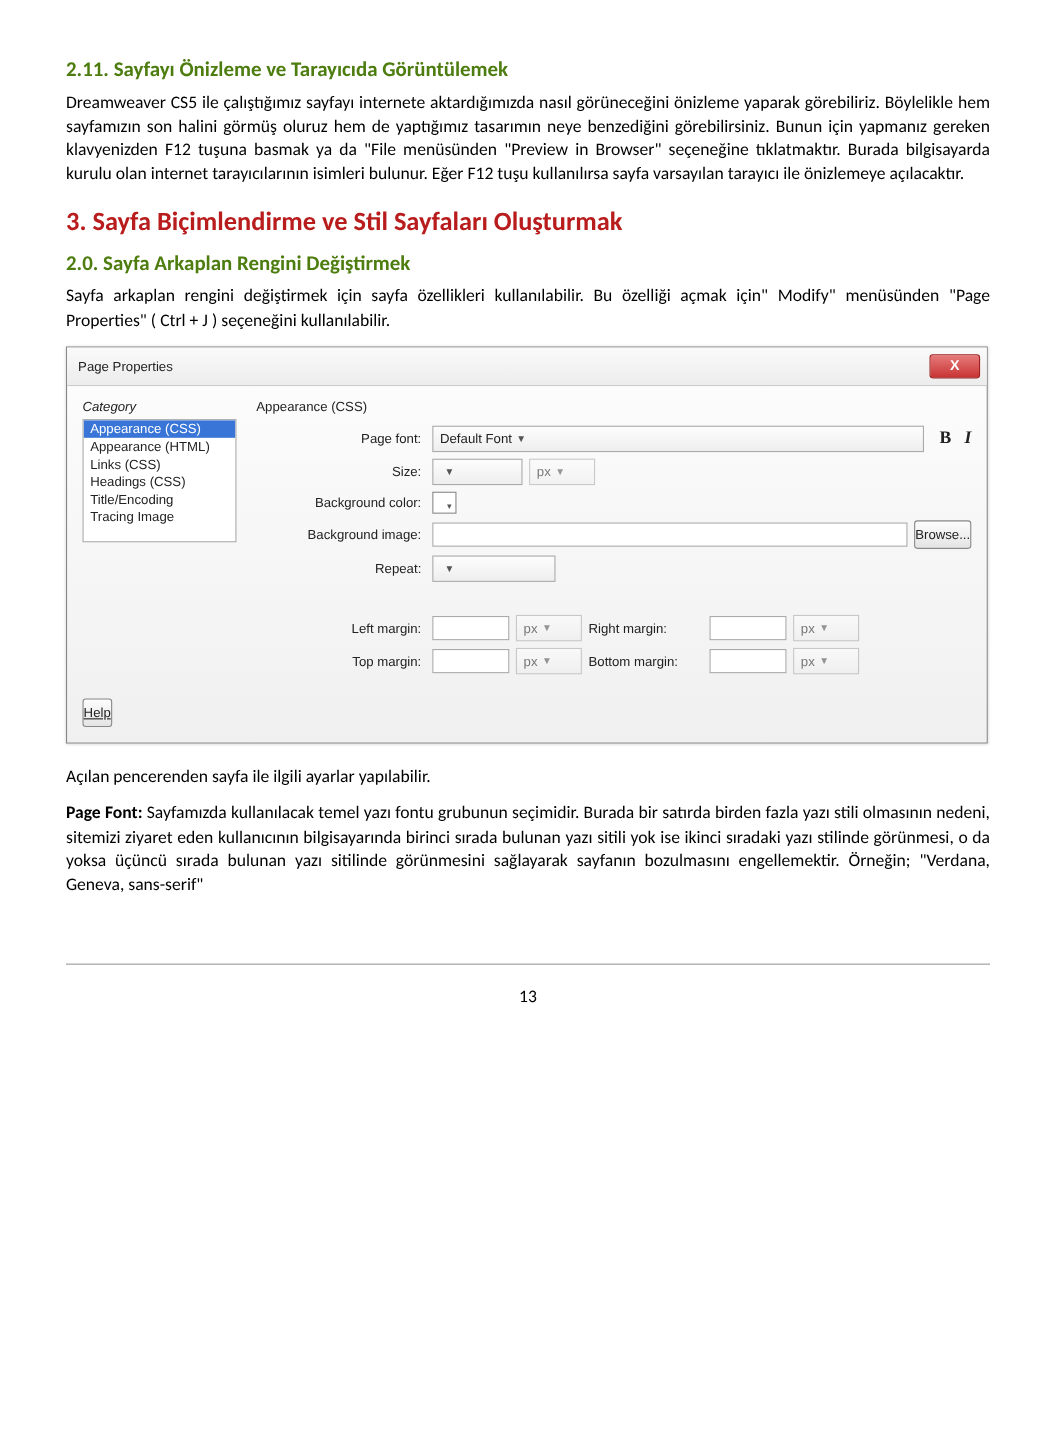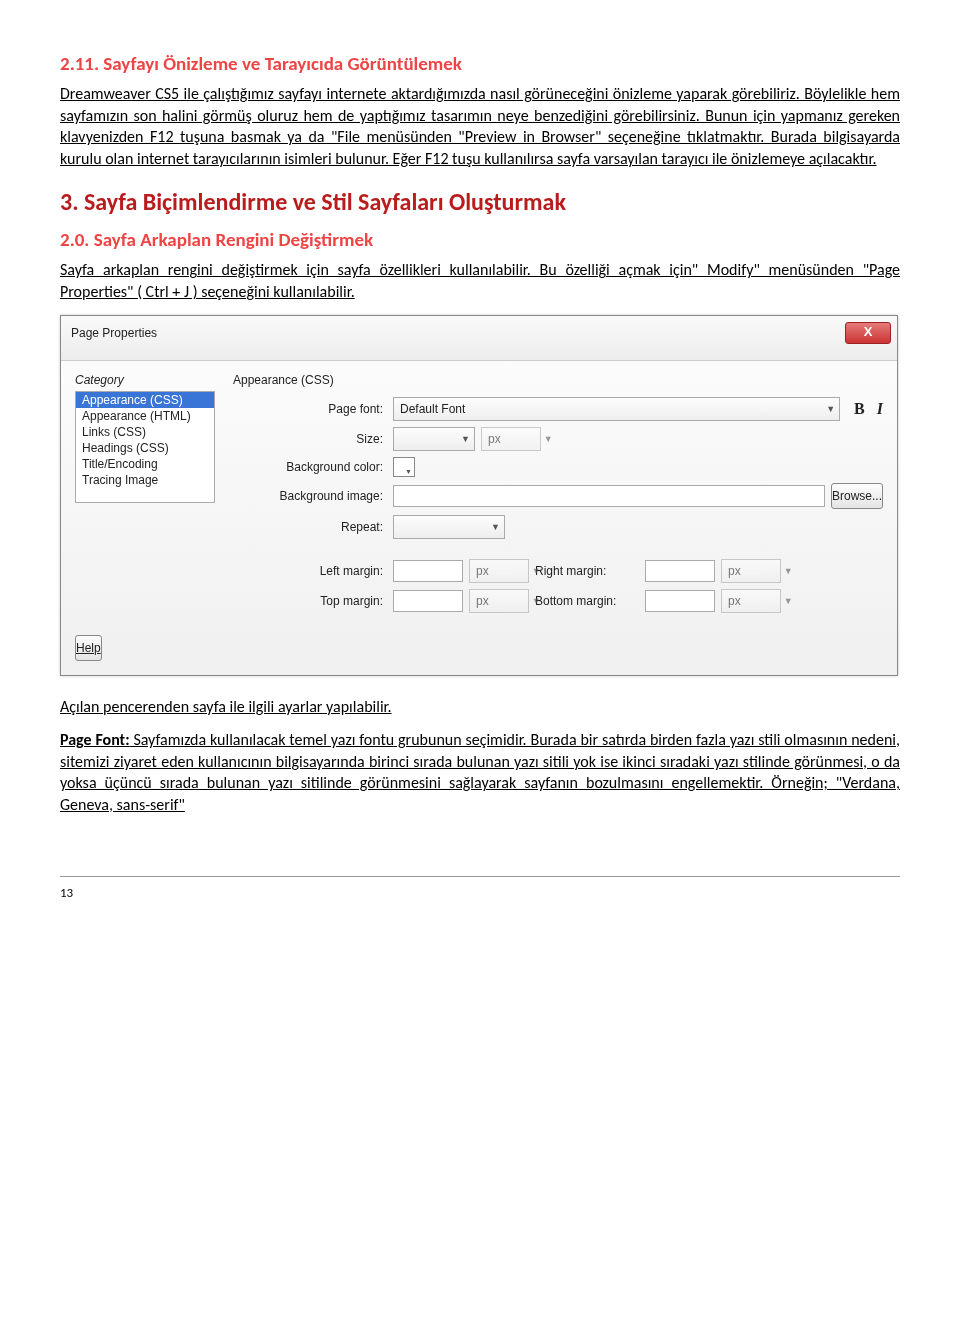--- a/index.html
+++ b/index.html
@@ -5,52 +5,51 @@
   body {
     margin: 0;
     padding: 40px 60px;
     font-family: Calibri, Arial, sans-serif;
     font-size: 16px;
     color: #000;
     background: #fff;
     width: 840px;
   }
   .h3-blue {
-    color: #ef4444;
+    color: #4d7c0f;
     font-size: 19px;
     font-weight: bold;
     margin: 12px 0 8px 0;
   }
   .h2-blue {
     color: #b91c1c;
     font-size: 24px;
     font-weight: bold;
     margin: 18px 0 10px 0;
   }
   p {
     margin: 6px 0 12px 0;
     line-height: 1.35;
     text-align: justify;
-    text-decoration: underline;
   }
   .dialog {
     width: 836px;
     border: 1px solid #888;
     background: linear-gradient(#fdfdfd,#f0f0f0);
     box-shadow: 0 0 3px rgba(0,0,0,0.2);
     margin: 8px 0 20px 0;
     font-family: Tahoma, Arial, sans-serif;
     font-size: 12px;
     color: #222;
   }
   .titlebar {
     display: flex;
     align-items: center;
     justify-content: space-between;
-    padding: 6px 6px 16px 10px;
+    padding: 6px 6px 6px 10px;
     background: linear-gradient(#fafafa,#ececec);
     border-bottom: 1px solid #ccc;
   }
   .titlebar-text { font-size: 12px; }
   .close-btn {
     width: 44px;
     height: 20px;
     background: linear-gradient(#e67a7a,#c93434);
     border: 1px solid #a02020;
     border-radius: 3px;
@@ -112,23 +111,22 @@
     padding: 0 4px;
     border: 1px solid #aaa;
     background: #fff;
   }
   .dd {
     height: 22px;
     border: 1px solid #aaa;
     background: linear-gradient(#fdfdfd,#eee);
     display: inline-flex;
     align-items: center;
-    justify-content: space-between;
+    justify-content: flex-start;
     padding: 0 4px 0 6px;
-    gap: 39px;
   }
   .dd .arrow { font-size: 9px; color:#555; margin-left:4px;}
   .swatch {
     width: 20px;
     height: 18px;
     border: 1px solid #888;
     background: #fff;
     position: relative;
     display:inline-block;
   }
@@ -151,24 +149,24 @@
   .btn.highlight {
     border: 1px solid #3a7bd5;
     box-shadow: 0 0 2px #3a7bd5;
   }
   .dialog-footer {
     display: flex;
     padding: 10px 14px 14px 14px;
   }
   .footer-right { display:flex; gap:10px; }
   .hr { border: none; border-top: 1px solid #999; margin-top: 60px;}
-  .pn { font-size: 13px; margin-top: 8px;}
+  .pn { text-align: center; font-size: 16px; margin-top: 20px;}
   .bi { font-family: 'Times New Roman', serif; font-weight:bold; font-size:16px; margin-left:8px;}
   .italic { font-family: 'Times New Roman', serif; font-style:italic; font-weight:bold; font-size:16px; margin-left:6px;}
-  .margins-block { margin-top: 20px; }
+  .margins-block { margin-top: 30px; }
   .u { text-decoration: underline; }
 </style>
 </head>
 <body>
 
 <div class="h3-blue">2.11. Sayfayı Önizleme ve Tarayıcıda Görüntülemek</div>
 <p>Dreamweaver CS5 ile çalıştığımız sayfayı internete aktardığımızda nasıl görüneceğini önizleme yaparak görebiliriz. Böylelikle hem sayfamızın son halini görmüş oluruz hem de yaptığımız tasarımın neye benzediğini görebilirsiniz. Bunun için yapmanız gereken klavyenizden F12 tuşuna basmak ya da "File menüsünden "Preview in Browser" seçeneğine tıklatmaktır. Burada bilgisayarda kurulu olan internet tarayıcılarının isimleri bulunur. Eğer F12 tuşu kullanılırsa sayfa varsayılan tarayıcı ile önizlemeye açılacaktır.</p>
 
 <div class="h2-blue">3. Sayfa Biçimlendirme ve Stil Sayfaları Oluşturmak</div>
 

